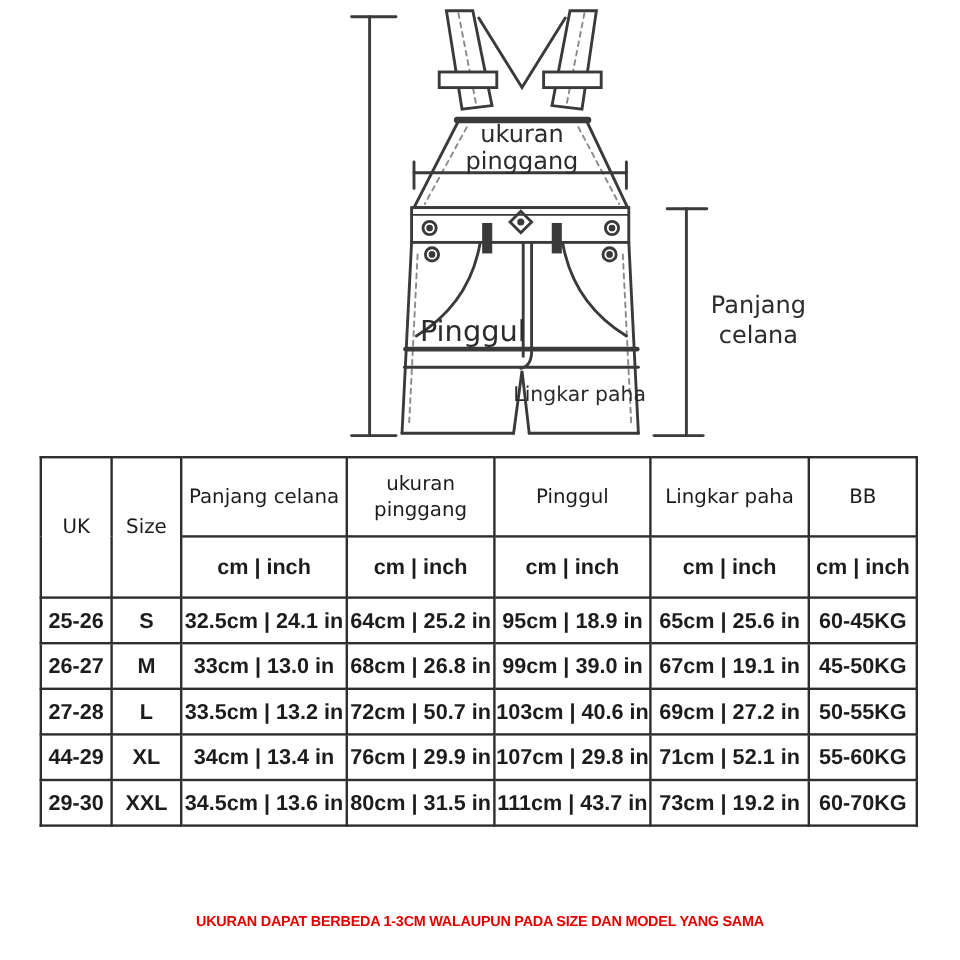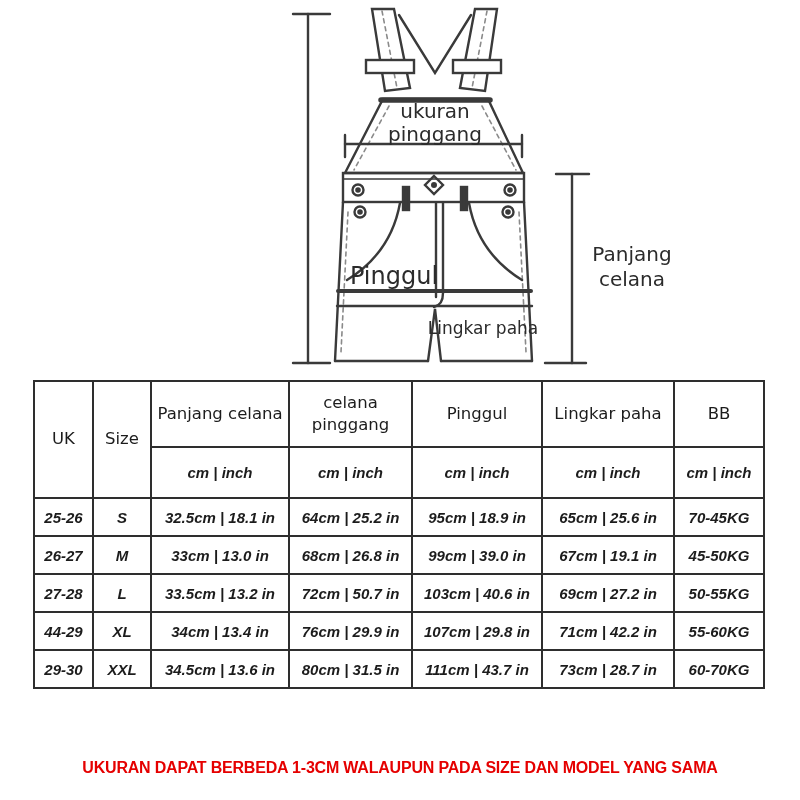--- a/index.html
+++ b/index.html
@@ -19,30 +19,30 @@
   .size-table th, .size-table td {
     border:2px solid #2e2e2e; text-align:center; vertical-align:middle;
     padding:0; color:#1c1c1c; overflow:hidden;
   }
   .hdr-name {
     font-family:"DejaVu Sans", sans-serif;
     font-weight:400; font-size:16.5px; line-height:1.35;
   }
   .hdr-unit, .cell {
     font-family:"Liberation Sans", sans-serif;
-    font-weight:700; font-size:15px; white-space:nowrap;font-style:italic;
+    font-weight:700; font-size:18px; white-space:nowrap;
   }
   tr.r-name { height:66px; }
   tr.r-unit { height:51px; }
   tr.r-data { height:38px; }
   .footer-note {
     position:absolute; left:0; top:752px; width:800px; height:32px;
     text-align:center; line-height:32px;
     font-family:"Liberation Sans", sans-serif; font-weight:700;
-    font-size:16px; letter-spacing:-0.2px; color:#e50000;
+    font-size:12px; letter-spacing:-0.2px; color:#e50000;
   }
 </style>
 </head>
 <body>
 
 <div class="diagram-wrap">
   <svg width="800" height="378" viewBox="0 0 800 378" xmlns="http://www.w3.org/2000/svg">
     <g fill="none" stroke="#3a3a3a" stroke-width="2.4" stroke-linecap="round">
 
       <g>
@@ -133,42 +133,42 @@
     <col style="width:123px">
       <col style="width:130px">
       <col style="width:132px">
       <col style="width:90px">
   </colgroup>
   <thead>
     <tr class="r-name">
       <th rowspan="2" class="hdr-name">UK</th>
       <th rowspan="2" class="hdr-name">Size</th>
       <th class="hdr-name">Panjang celana</th>
-      <th class="hdr-name">celana pinggang</th>
+      <th class="hdr-name">ukuran pinggang</th>
       <th class="hdr-name">Pinggul</th>
       <th class="hdr-name">Lingkar paha</th>
       <th class="hdr-name">BB</th>
     </tr>
     <tr class="r-unit">
       <th class="hdr-unit">cm | inch</th>
       <th class="hdr-unit">cm | inch</th>
       <th class="hdr-unit">cm | inch</th>
       <th class="hdr-unit">cm | inch</th>
       <th class="hdr-unit">cm | inch</th>
     </tr>
   </thead>
   <tbody>
     <tr class="r-data">
       <td class="cell">25-26</td>
       <td class="cell">S</td>
-      <td class="cell">32.5cm | 18.1 in</td>
+      <td class="cell">32.5cm | 24.1 in</td>
       <td class="cell">64cm | 25.2 in</td>
       <td class="cell">95cm | 18.9 in</td>
       <td class="cell">65cm | 25.6 in</td>
-      <td class="cell">70-45KG</td>
+      <td class="cell">60-45KG</td>
     </tr>
     <tr class="r-data">
       <td class="cell">26-27</td>
       <td class="cell">M</td>
       <td class="cell">33cm | 13.0 in</td>
       <td class="cell">68cm | 26.8 in</td>
       <td class="cell">99cm | 39.0 in</td>
       <td class="cell">67cm | 19.1 in</td>
       <td class="cell">45-50KG</td>
     </tr>
@@ -180,28 +180,28 @@
       <td class="cell">103cm | 40.6 in</td>
       <td class="cell">69cm | 27.2 in</td>
       <td class="cell">50-55KG</td>
     </tr>
     <tr class="r-data">
       <td class="cell">44-29</td>
       <td class="cell">XL</td>
       <td class="cell">34cm | 13.4 in</td>
       <td class="cell">76cm | 29.9 in</td>
       <td class="cell">107cm | 29.8 in</td>
-      <td class="cell">71cm | 42.2 in</td>
+      <td class="cell">71cm | 52.1 in</td>
       <td class="cell">55-60KG</td>
     </tr>
     <tr class="r-data">
       <td class="cell">29-30</td>
       <td class="cell">XXL</td>
       <td class="cell">34.5cm | 13.6 in</td>
       <td class="cell">80cm | 31.5 in</td>
       <td class="cell">111cm | 43.7 in</td>
-      <td class="cell">73cm | 28.7 in</td>
+      <td class="cell">73cm | 19.2 in</td>
       <td class="cell">60-70KG</td>
     </tr>
   </tbody>
 </table>
 
 <div class="footer-note">UKURAN DAPAT BERBEDA 1-3CM WALAUPUN PADA SIZE DAN MODEL YANG SAMA</div>
 
 </body></html>

